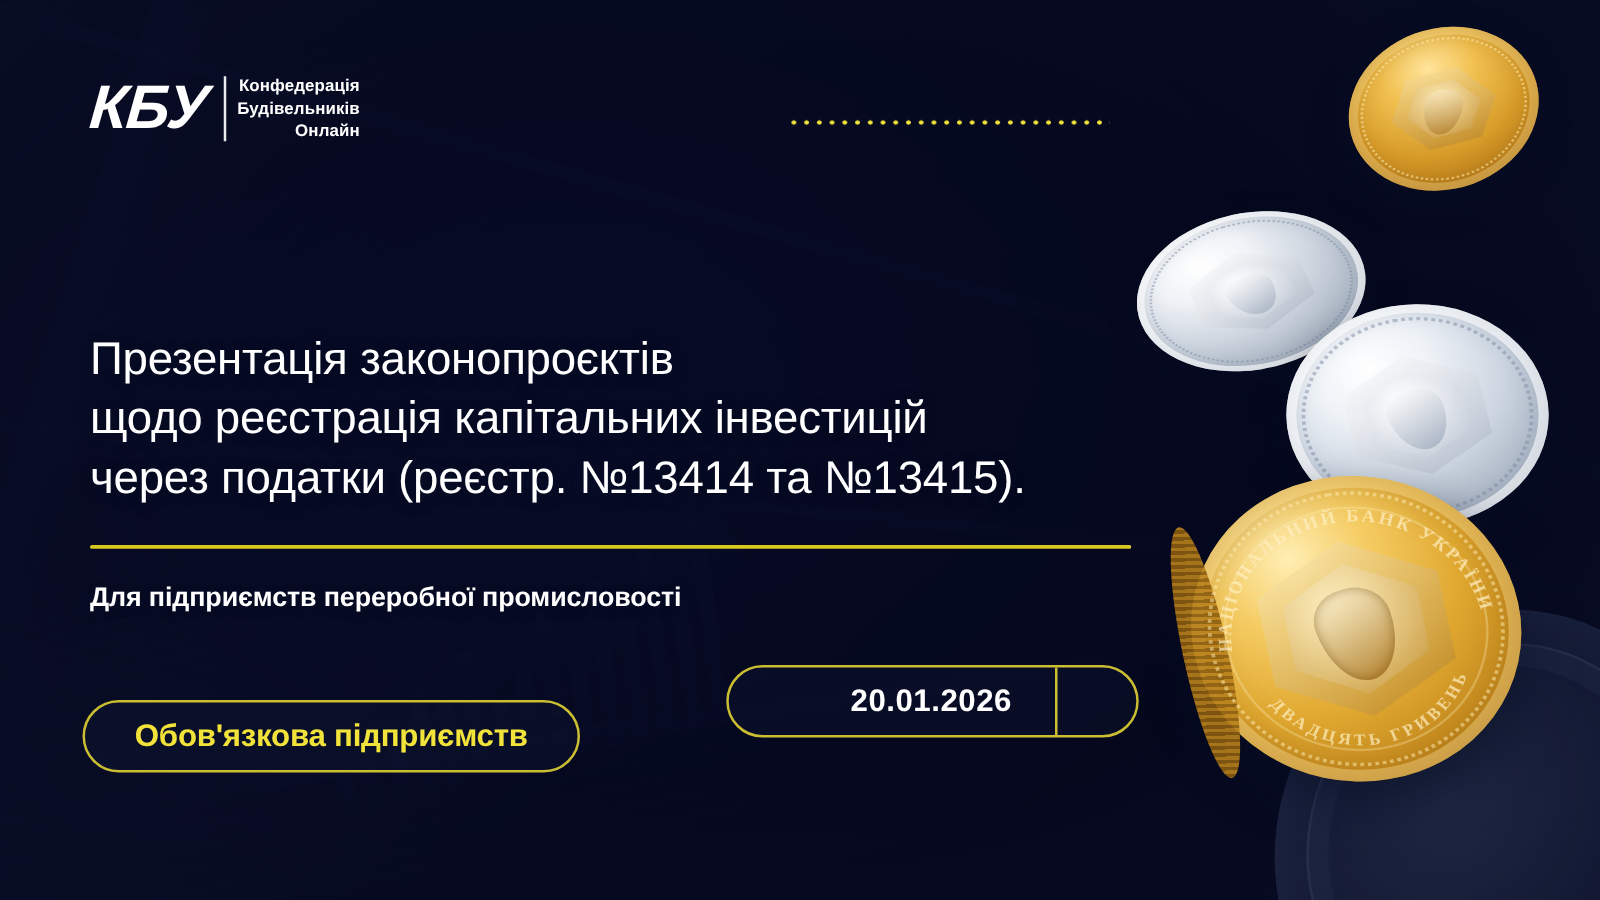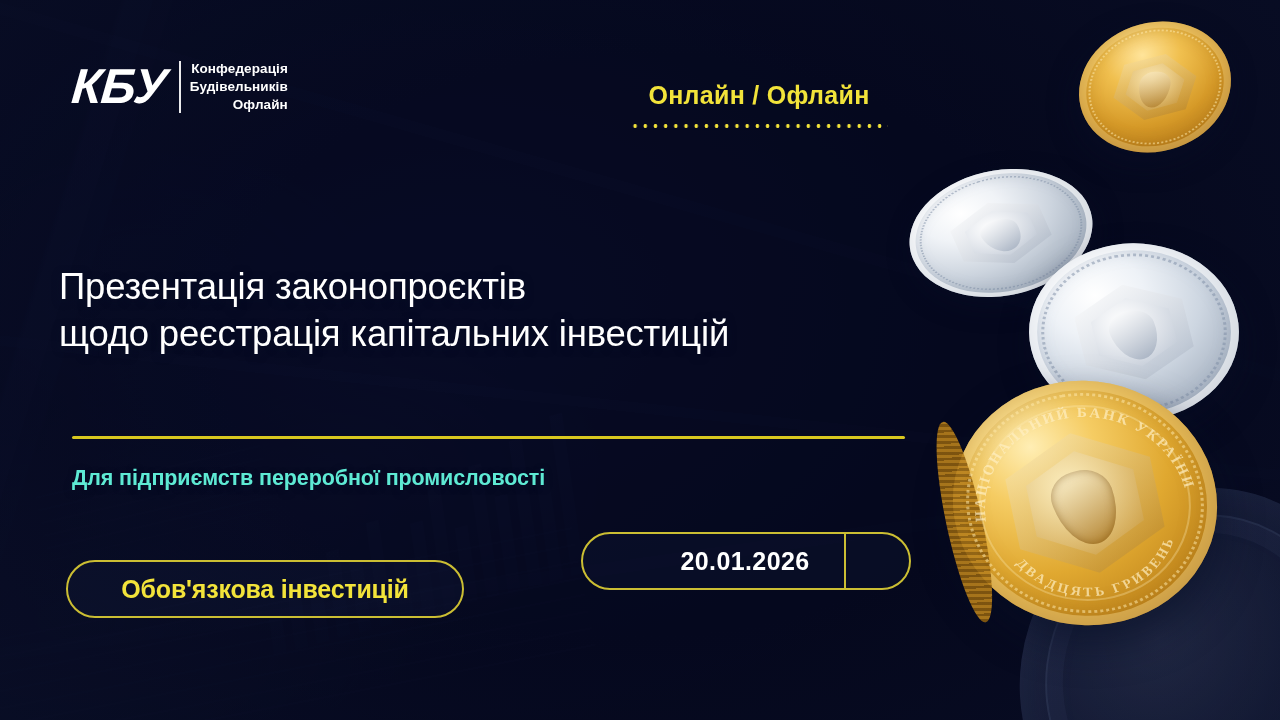--- a/index.html
+++ b/index.html
@@ -116,35 +116,35 @@
   }
   .format-dots {
     margin-top:13px; height:6px; width:100%;
     background-image:radial-gradient(circle, #f2e33a 1.7px, transparent 2px);
     background-size:10.2px 6px; background-repeat:repeat-x;
     background-position:left center;
   }
 
   
   .headline {
-    position:absolute; left:59px; top:263px; width:880px;
+    position:absolute; left:72px; top:263px; width:880px;
     color:#fff; font-size:36.5px; font-weight:400; line-height:1.30;
     letter-spacing:-.2px;
     text-shadow:0 2px 9px rgba(10,16,40,.55);
   }
   .headline span { display:block; white-space:nowrap; }
 
   
   .rule {
     position:absolute; left:72px; top:436px; width:833px; height:3px;
     background:#d9c81f; border-radius:2px;
   }
   .subtitle {
     position:absolute; left:72px; top:466px;
-    color:#5eead4; font-size:21.5px; font-weight:bold; letter-spacing:-.1px;
+    color:#ffffff; font-size:21.5px; font-weight:bold; letter-spacing:-.1px;
     white-space:nowrap; text-shadow:0 2px 7px rgba(10,16,40,.5);
   }
 
   
   .pill {
     position:absolute;
     border:2px solid #cbbe33; border-radius:999px;
     display:flex; align-items:center; justify-content:center;
     background:rgba(36,46,88,.12);
   }
@@ -343,39 +343,39 @@
   <div class="bg-wash"></div>
   <div class="ghost-coin"></div>
   <div class="bg-vignette"></div>
 
   <div class="logo">
     <div class="logo-mark">КБУ</div>
     <div class="logo-sep"></div>
     <div class="logo-lines">
       <span>Конфедерація</span>
       <span>Будівельників</span>
-      <span>Офлайн</span>
+      <span>Онлайн</span>
     </div>
   </div>
 
   <div class="format-block">
-    <div class="format-text">Онлайн / Офлайн</div>
     <div class="format-dots"></div>
   </div>
 
   <div class="headline">
     <span>Презентація законопроєктів</span>
     <span>щодо реєстрація капітальних інвестицій</span>
+    <span>через податки (реєстр. №13414 та №13415).</span>
   </div>
 
   <div class="rule"></div>
   <div class="subtitle">Для підприємств переробної промисловості</div>
 
   <div class="pill pill-register">
-    <span class="txt">Обов'язкова інвестицій</span>
+    <span class="txt">Обов'язкова підприємств</span>
   </div>
 
   <div class="pill pill-when">
     <span class="cell cell-date">20.01.2026</span>
     <span class="pill-divider"></span>
   </div>
 
   <div class="coin" id="coin-gold-small">
     <div class="rim"></div>
     <div class="hex"></div>

